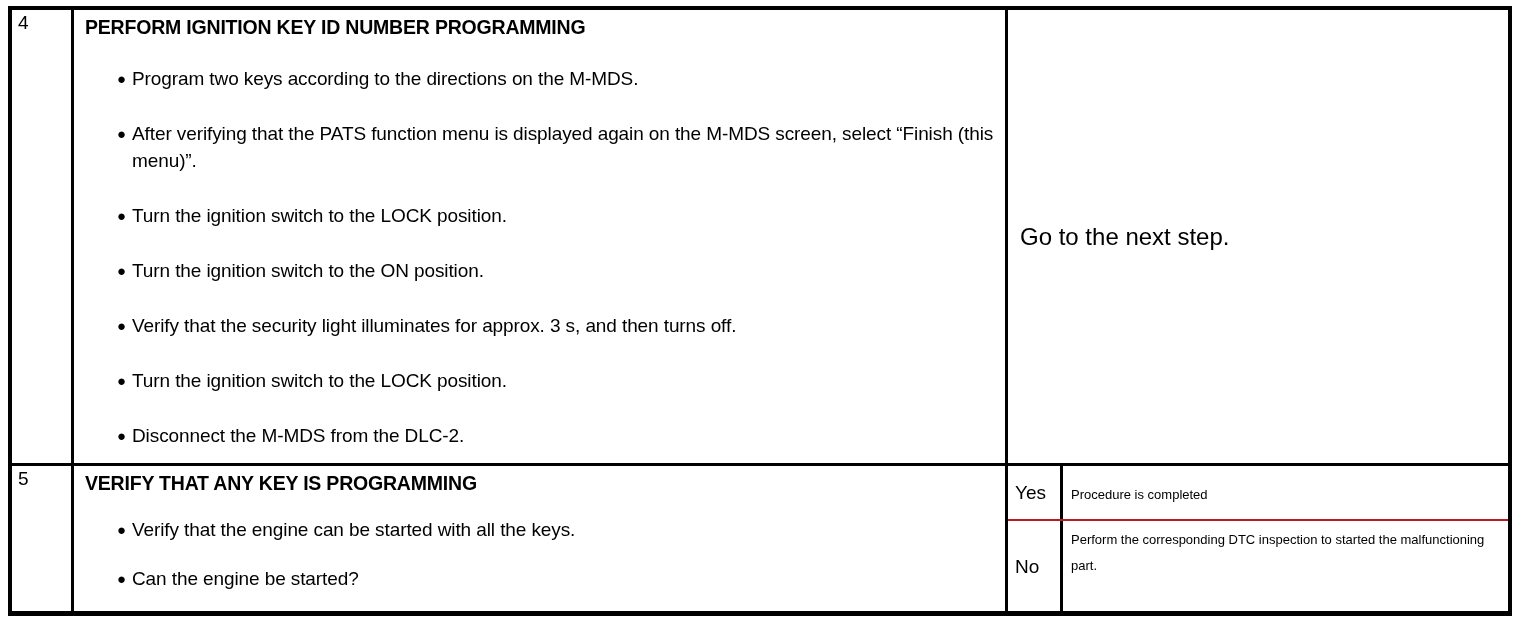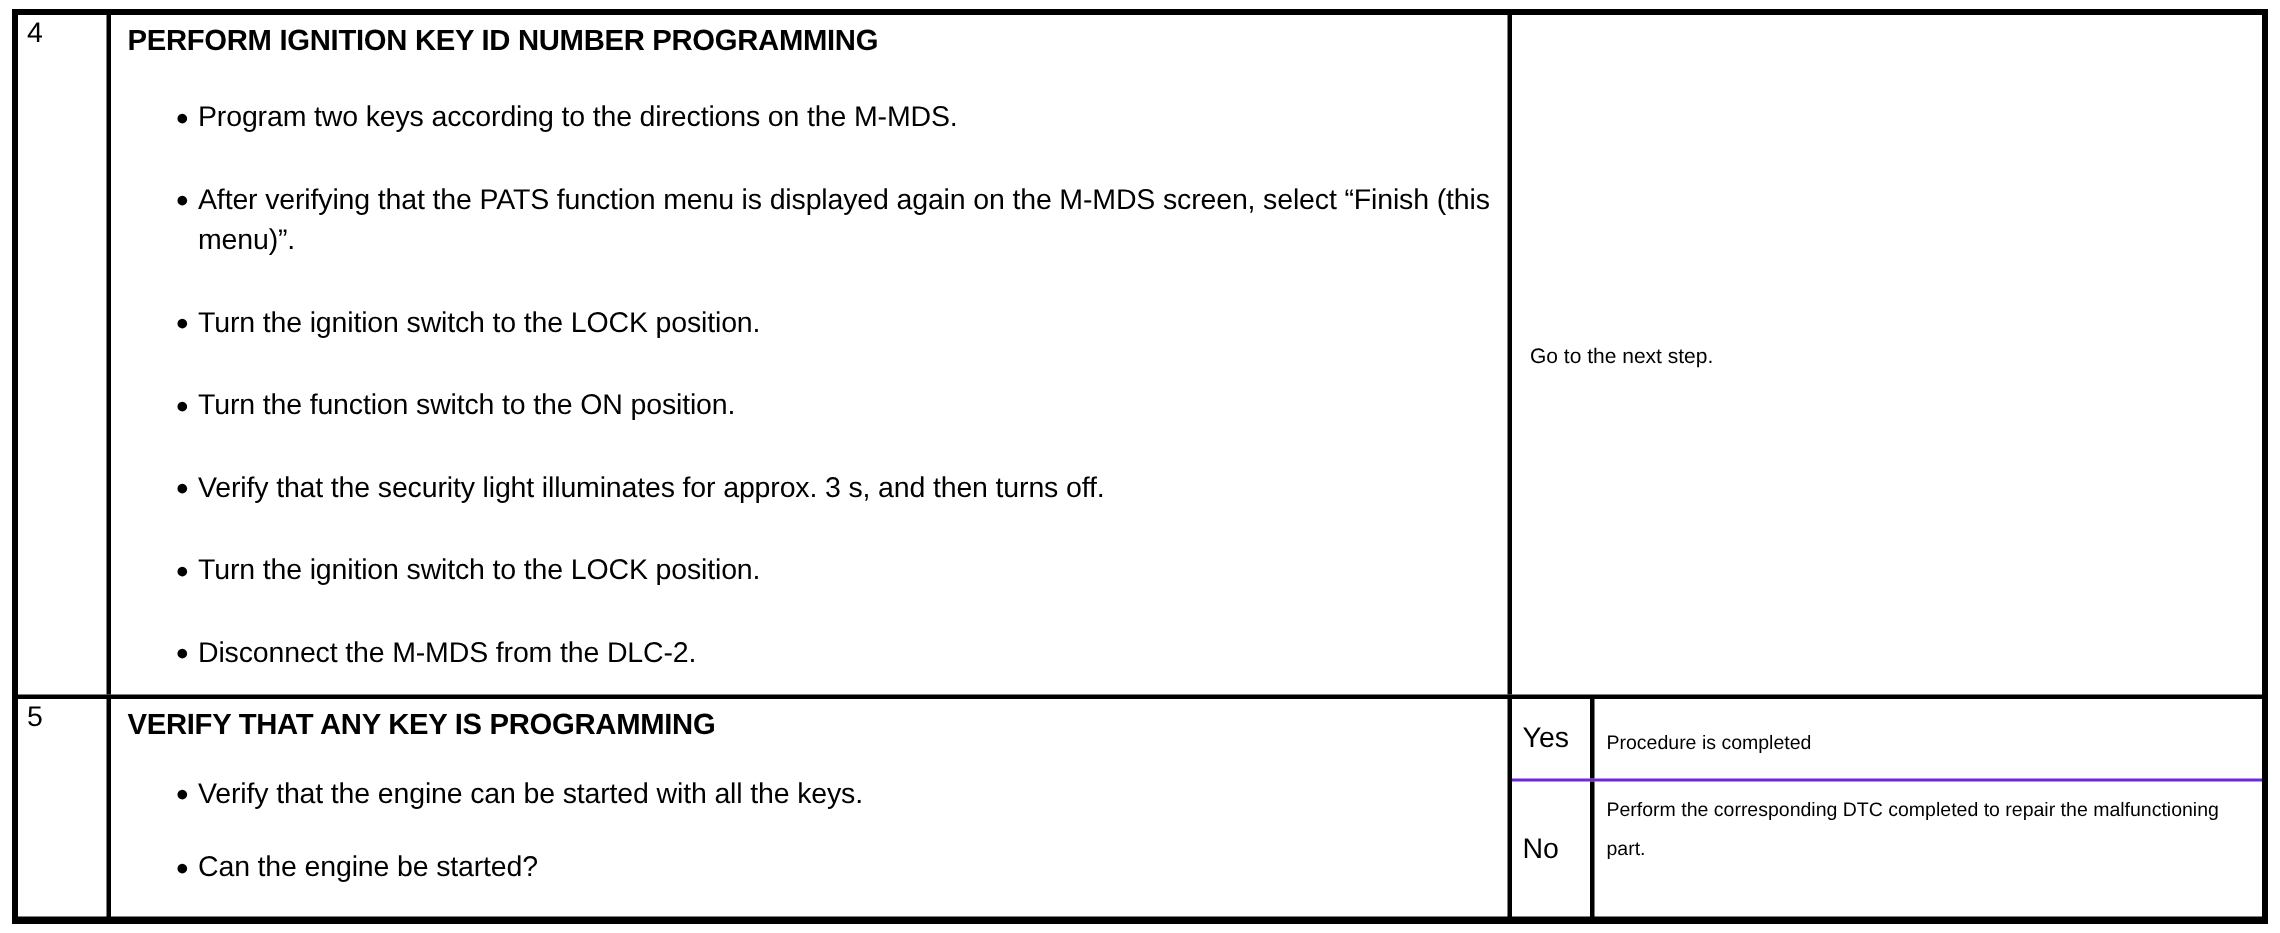--- a/index.html
+++ b/index.html
@@ -118,33 +118,33 @@
     flex: 0 0 500px;
     box-sizing: border-box;
     display: flex;
     flex-direction: column;
   }
   .result-single {
     flex: 1 1 auto;
     display: flex;
     align-items: center;
     padding-left: 12px;
-    font-size: 14px;
+    font-size: 24px;
     line-height: 24px;
   }
 
   .result-branch {
     display: flex;
     flex-direction: row;
     box-sizing: border-box;
     width: 100%;
   }
   .result-branch.branch-yes {
     height: 60px;
-    border-bottom: 2px solid #6d28d9;
+    border-bottom: 2px solid #b91c1c;
   }
   .result-branch.branch-no {
     height: 100px;
   }
   .branch-label {
     width: 55px;
     flex: 0 0 55px;
     box-sizing: border-box;
     border-right: 3px solid #000000;
     display: flex;
@@ -196,21 +196,21 @@
             <span class="bullet-text">After verifying that the PATS function menu is displayed again on the M-MDS screen, select “Finish (this menu)”.</span>
           </li>
 
           <li class="bullet-item">
             <span class="bullet-dot">●</span>
             <span class="bullet-text">Turn the ignition switch to the LOCK position.</span>
           </li>
 
           <li class="bullet-item">
             <span class="bullet-dot">●</span>
-            <span class="bullet-text">Turn the function switch to the ON position.</span>
+            <span class="bullet-text">Turn the ignition switch to the ON position.</span>
           </li>
 
           <li class="bullet-item">
             <span class="bullet-dot">●</span>
             <span class="bullet-text"><span>Verify that the security light illuminates for </span><b>approx. 3 s</b><span>, and then turns off.</span></span>
           </li>
 
           <li class="bullet-item">
             <span class="bullet-dot">●</span>
             <span class="bullet-text">Turn the ignition switch to the LOCK position.</span>
@@ -253,21 +253,21 @@
       <div class="result-cell">
 
         <div class="result-branch branch-yes">
           <div class="branch-label">Yes</div>
           <div class="branch-text">Procedure is completed</div>
         </div>
 
         <div class="result-branch branch-no">
           <div class="branch-label">No</div>
           <div class="branch-text multi">
-            <span class="wrap">Perform the corresponding DTC completed to repair the malfunctioning part.</span>
+            <span class="wrap">Perform the corresponding DTC inspection to started the malfunctioning part.</span>
           </div>
         </div>
 
       </div>
     </div>
 
   </div>
 </div>
 
 </body></html>

